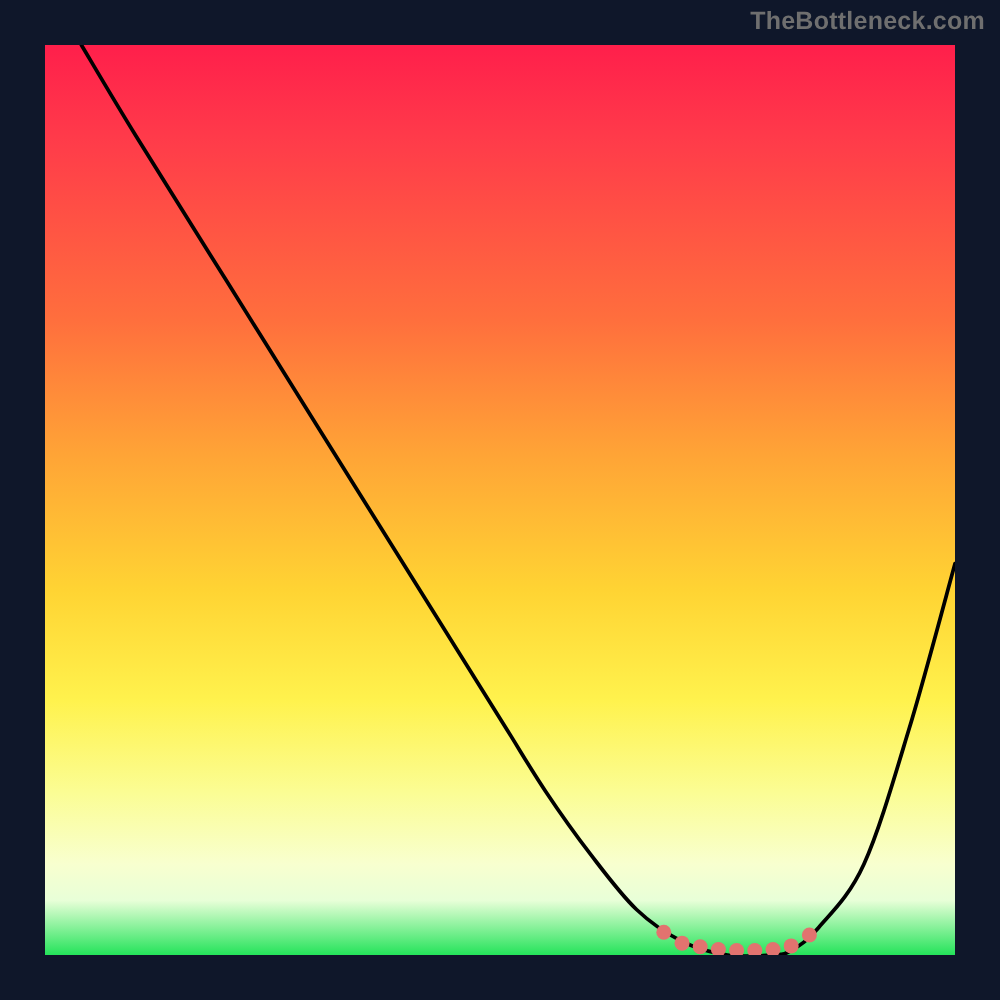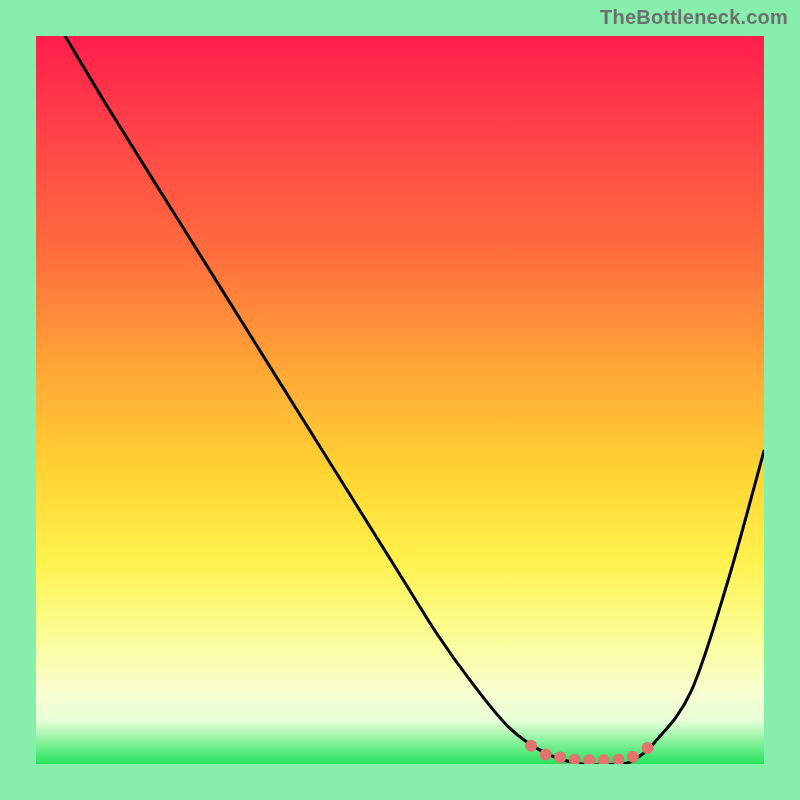--- a/index.html
+++ b/index.html
@@ -9,21 +9,21 @@
     height: 800px;
     background: #000;
     overflow: hidden;
     font-family: Arial, Helvetica, sans-serif;
   }
 
   .outer {
     position: relative;
     width: 800px;
     height: 800px;
-    background: #86efac;
+    background: #0f172a;
   }
 
   .plot-area {
     position: absolute;
     left: 36px;
     top: 36px;
     width: 728px;
     height: 728px;
     overflow: hidden;
     

